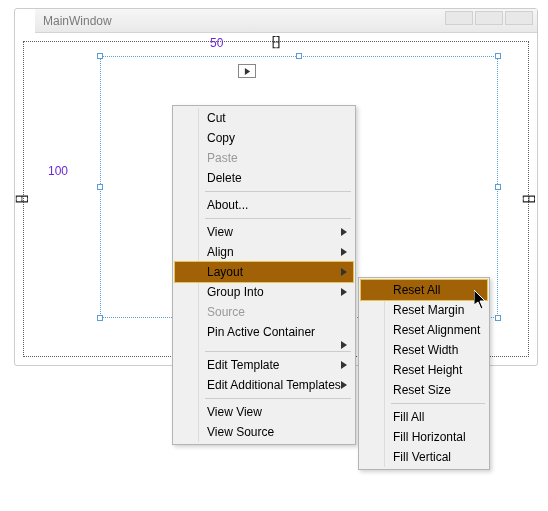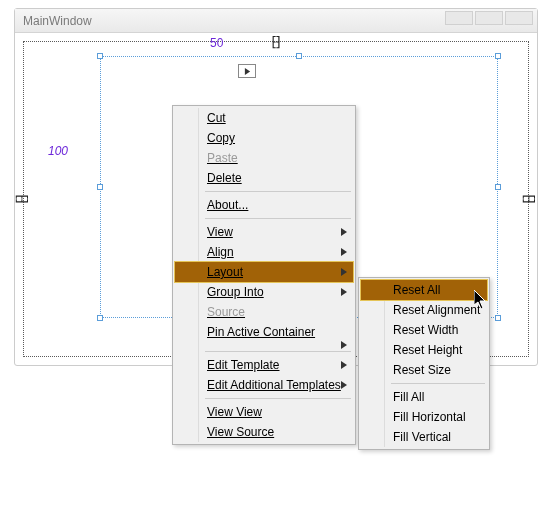--- a/index.html
+++ b/index.html
@@ -25,20 +25,21 @@
   }
   .titlebar {
     height: 24px;
     background: linear-gradient(#f6f6f6,#e9e9e9);
     border-bottom: 1px solid #d4d4d4;
     display: flex;
     align-items: center;
     padding: 0 8px;
     color: #7a7a7a;
     position: relative;
+    margin-left: 20px;
   }
   .win-buttons {
     position: absolute; right: 4px; top: 2px;
     display: flex; gap: 2px;
   }
   .win-btn {
     width: 28px; height: 14px;
     background: #e8e8e8;
     border: 1px solid #d0d0d0;
   }
@@ -66,21 +67,21 @@
   .anchor.left { left: -6px; top: 50%; transform: translateY(-50%) rotate(90deg);}
   .anchor.right { right: -6px; top: 50%; transform: translateY(-50%) rotate(90deg);}
   .anchor.bottom { left: 50%; bottom: -8px; transform: translateX(-50%);}
   
   .dim {
     position: absolute;
     color: #6d28d9;
     font-size: 12px;
   }
   .dim-top { left: 210px; top: 36px; }
-  .dim-left { left: 48px; top: 144px; font-style: italic; }
+  .dim-left { left: 48px; top: 164px; }
   
   .selected {
     position: absolute;
     left: 100px; top: 56px;
     width: 398px; height: 262px;
     border: 1px dotted #5b9dd9;
   }
   .handle {
     position: absolute;
     width: 6px; height: 6px;
@@ -104,21 +105,21 @@
   }
   .adorner svg { width: 7px; height: 7px; }
   
   .menu {
     position: absolute;
     background: #f0f0f0;
     border: 1px solid #b4b4b4;
     box-shadow: 2px 2px 4px rgba(0,0,0,.18);
     padding: 2px;
   }
-  .menu.primary { left: 172px; top: 105px; width: 184px; text-decoration: underline; }
+  .menu.primary { left: 172px; top: 105px; width: 184px; }
   .menu.sub { left: 358px; top: 277px; width: 132px; }
   .menu .gutter {
     position: absolute; left: 2px; top: 2px; bottom: 2px; width: 24px;
     background: #f0f0f0; border-right: 1px solid #dcdcdc;
   }
   .menu-item {
     position: relative;
     padding: 3px 20px 3px 32px;
     color: #000;
     cursor: default;
@@ -234,20 +235,21 @@
         </svg>
       </span></div>
     <div class="menu-sep"></div>
     <div class="menu-item"><span>View View</span></div>
     <div class="menu-item"><span>View Source</span></div>
   </div>
 
 <div class="menu sub" id="sub-menu">
   <div class="gutter"></div>
 <div class="menu-item hover"><span>Reset All</span></div>
+    <div class="menu-item"><span>Reset Margin</span></div>
     <div class="menu-item"><span>Reset Alignment</span></div>
     <div class="menu-item"><span>Reset Width</span></div>
     <div class="menu-item"><span>Reset Height</span></div>
     <div class="menu-item"><span>Reset Size</span></div>
     <div class="menu-sep"></div>
     <div class="menu-item"><span>Fill All</span></div>
     <div class="menu-item"><span>Fill Horizontal</span></div>
     <div class="menu-item"><span>Fill Vertical</span></div>
   </div>
 

